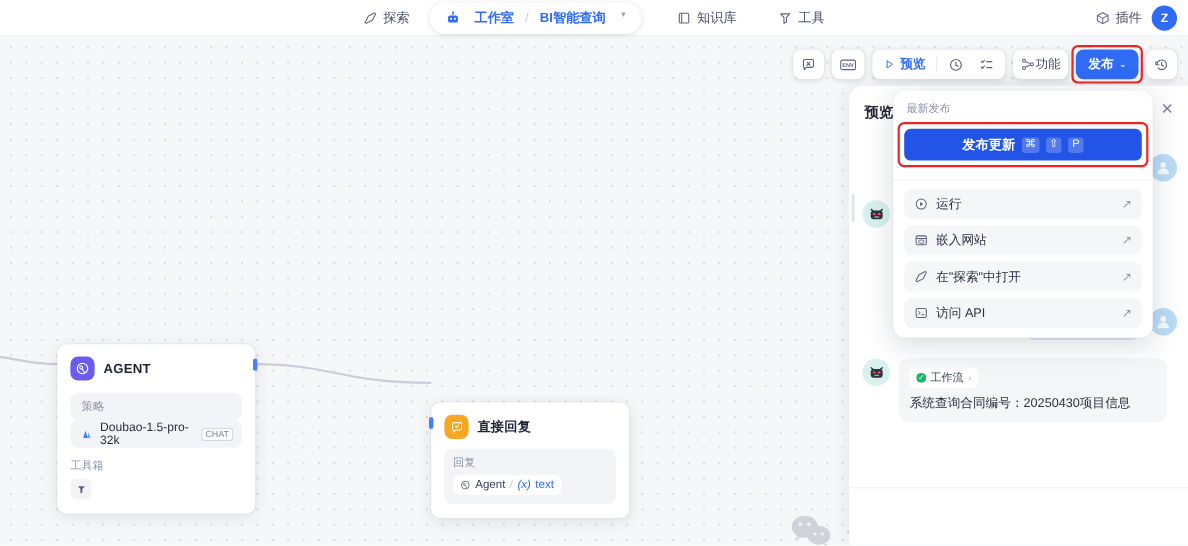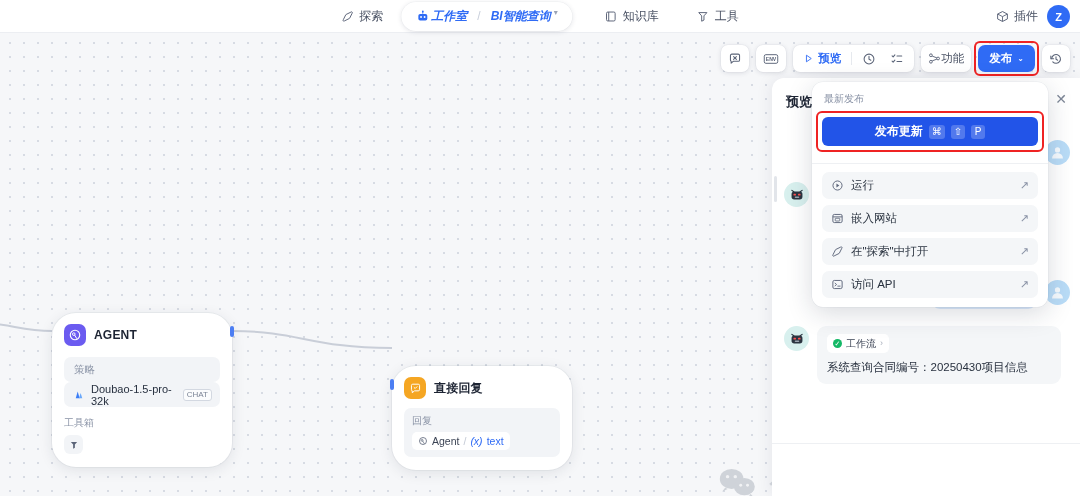--- a/index.html
+++ b/index.html
@@ -26,23 +26,23 @@
     font-size: 12px; color: #4a5264; padding: 4px 12px;
     border-radius: 14px; cursor: pointer; white-space: nowrap;
   }
   .nav-pill {
     display: flex; align-items: center; gap: 4px;
     background: #ffffff; border-radius: 15px; padding: 3px 10px;
     box-shadow: 0 1px 5px rgba(30,40,70,.13), 0 0 0 .5px rgba(30,40,70,.04);
     margin: 0 6px;
   }
   .nav-pill .seg {
-    display: flex; gap: 2px;
+    display: flex; gap: 13px;
     font-size: 12px; color: #2f6bf5; font-weight: 700; padding: 3px 5px;
-    white-space: nowrap; cursor: pointer; font-style: italic;
+    white-space: nowrap; cursor: pointer;
   }
   .nav-pill .slash { color: #c9cfdb; font-size: 12px; padding: 0 1px; }
   .caret { font-size: 8px; color: #9aa3b5; margin-left: 1px; }
   .nav-right {
     position: absolute; right: 10px; top: 0; height: 33px;
     display: flex; align-items: center; gap: 9px;
   }
   .plugin-btn {
     display: flex; align-items: center; gap: 5px;
     font-size: 12px; color: #4a5264; cursor: pointer;
@@ -58,21 +58,21 @@
     position: absolute; left: 0; top: 33px; width: 1080px; height: 463px;
     background-color: #f6f7f9;
     background-image: radial-gradient(#d7dbe3 1px, transparent 1px);
     background-size: 14px 14px;
     background-position: 3px 3px;
     overflow: hidden;
   }
   #edges { position: absolute; left: 0; top: 0; width: 1080px; height: 463px; pointer-events: none; }
 
   .node {
-    position: absolute; background: #ffffff; border-radius: 24px;
+    position: absolute; background: #ffffff; border-radius: 8px;
     box-shadow: 0 3px 14px rgba(25,35,60,.10), 0 0 0 1px rgba(25,35,60,.045);
     padding: 11px 12px 13px;
   }
   .node-head { display: flex; align-items: center; gap: 8px; margin-bottom: 11px; }
   .node-ico {
     width: 22px; height: 22px; border-radius: 7px;
     display: flex; align-items: center; justify-content: center; flex: 0 0 auto;
   }
   .node-title { font-size: 12px; font-weight: 700; color: #1d2433; letter-spacing: .2px; }
   .field-row {

